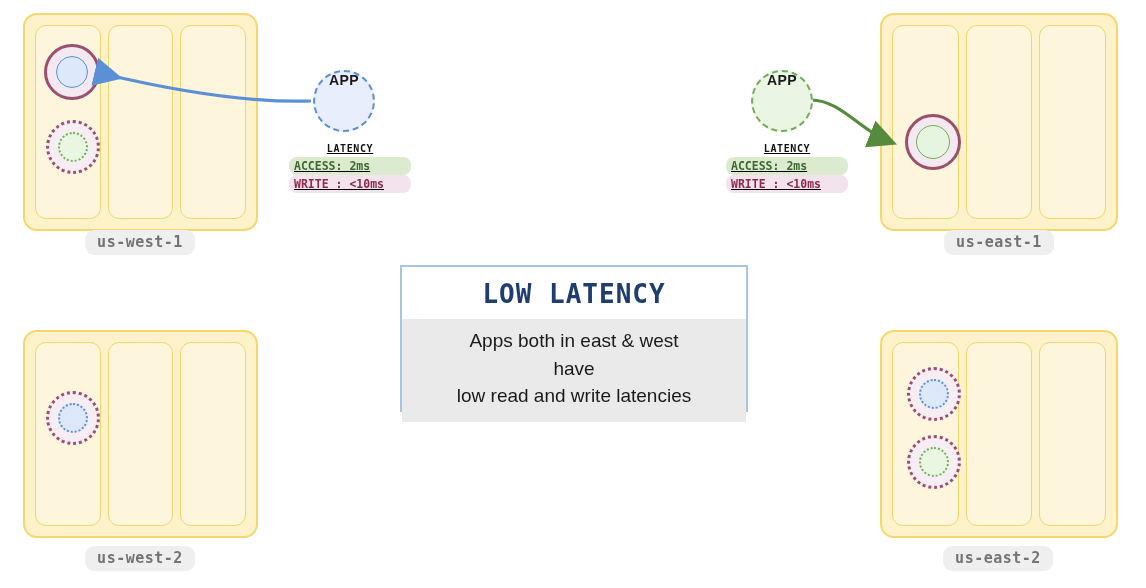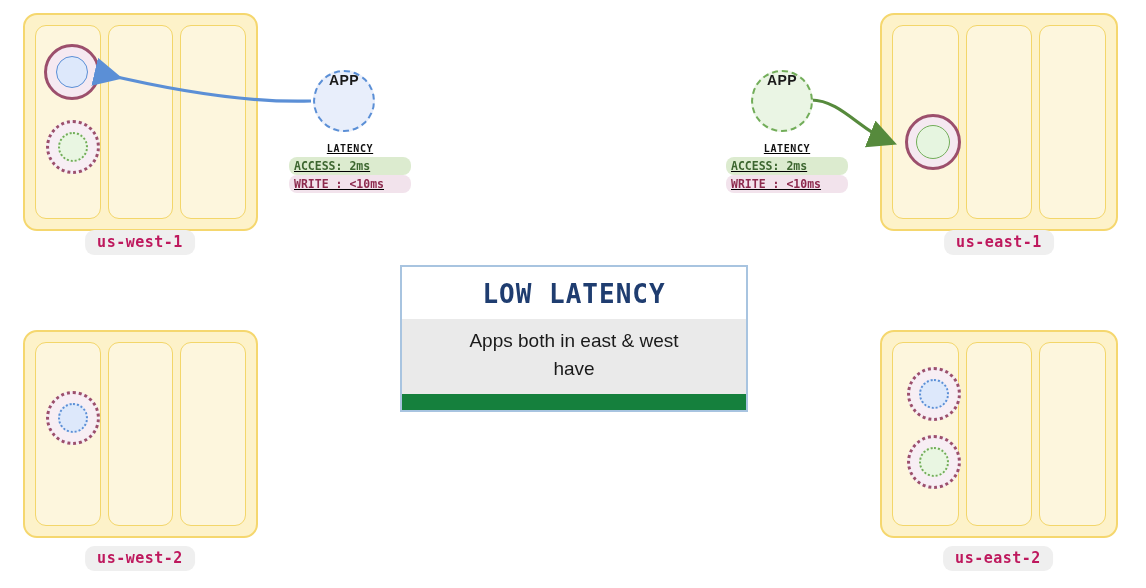--- a/index.html
+++ b/index.html
@@ -32,21 +32,21 @@
     background: #fdf6dd;
     border: 1.5px solid #f3d66a;
     border-radius: 11px;
     position: relative;
   }
   .region-label {
     position: absolute;
     left: 50%;
     transform: translateX(-50%);
     background: #efefef;
-    color: #be185d;
+    color: #737373;
     font-family: "DejaVu Sans Mono", monospace;
     font-weight: bold;
     font-size: 15px;
     letter-spacing: 0.5px;
     padding: 3px 12px 4px 12px;
     border-radius: 9px;
     white-space: nowrap;
   }
 
   
@@ -118,21 +118,21 @@
     border-radius: 8px;
   }
   .latency-access { background: #dcebcf; color: #3d6630; }
   .latency-write  { background: #f2e3ec; color: #8d2b4e; }
 
   
   .callout {
     position: absolute;
     box-sizing: border-box;
     border: 2px solid #a8c4e0;
-    background: #15803d;
+    background: #f0abfc;
   }
   .callout-title {
     text-align: center;
     font-family: "DejaVu Sans Mono", monospace;
     font-weight: bold;
     font-size: 26px;
     color: #1f3d70;
     letter-spacing: 1px;
     padding: 12px 0 10px 0;
     background: #ffffff;
@@ -239,14 +239,15 @@
   <div class="latency-title">LATENCY</div>
   <div class="latency-row latency-access">ACCESS: 2ms</div>
   <div class="latency-row latency-write">WRITE : &lt;10ms</div>
 </div>
 
 <div class="callout" style="left:400px; top:265px; width:348px; height:147px;">
   <div class="callout-title">LOW LATENCY</div>
   <div class="callout-body">
     <div>Apps both in east &amp; west</div>
     <div>have</div>
+    <div>low read and write latencies</div>
   </div>
 </div>
 
 </body></html>

